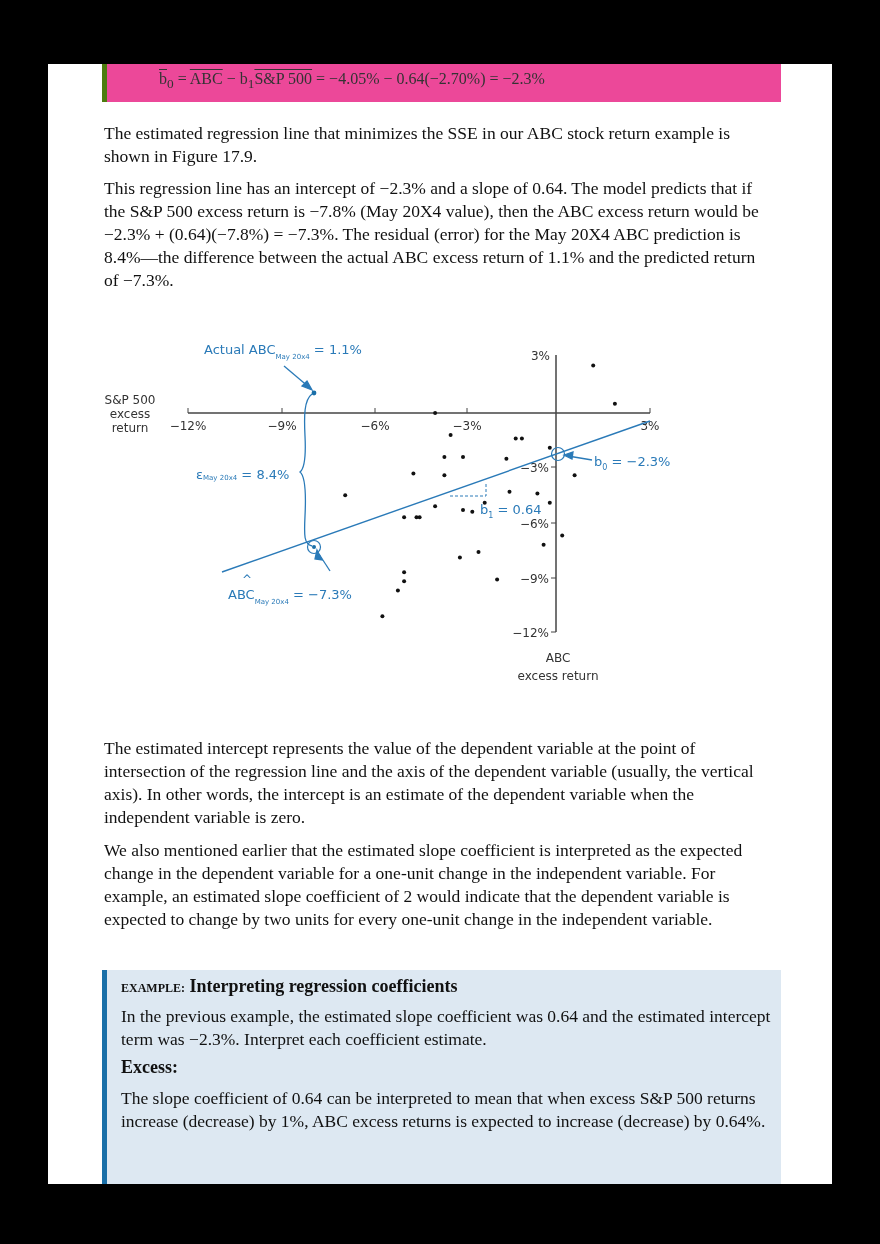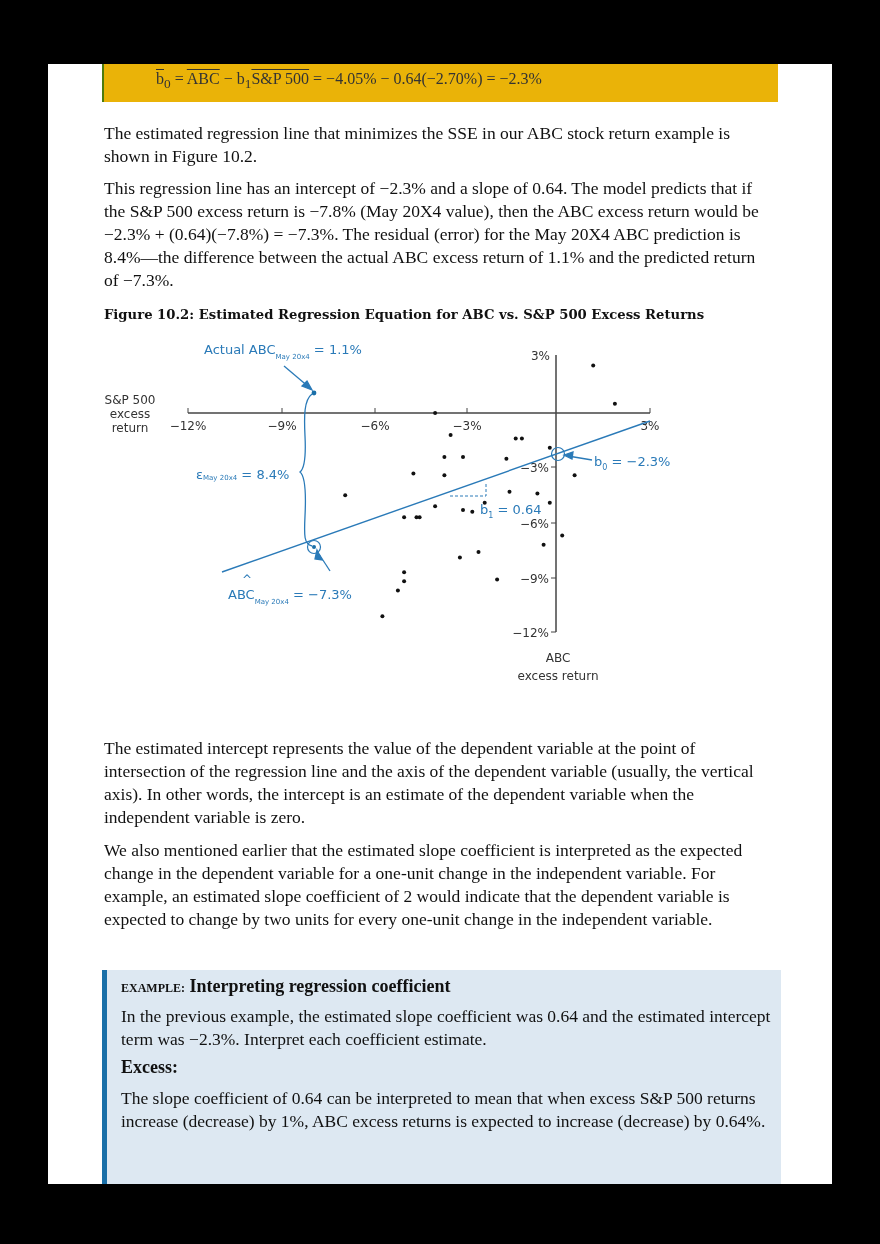--- a/index.html
+++ b/index.html
@@ -1,19 +1,19 @@
 <!DOCTYPE html>
 <html><head>
 <meta charset="utf-8">
 <style>
   html, body { margin:0; padding:0; }
   body { width:880px; height:1244px; background:#000; position:relative; overflow:hidden; }
   .page { position:absolute; left:48px; top:64px; width:784px; height:1120px; background:#ffffff; overflow:hidden; }
   .body-text { font-family:"Liberation Serif","DejaVu Serif",serif; font-size:17.5px; line-height:23px; color:#111; }
-  .formula-box { position:absolute; left:54px; top:0; width:674px; height:38px; background:#eab308; border-left:2px solid #4d7c0f; }
+  .formula-box { position:absolute; left:54px; top:0; width:674px; height:38px; background:#ec4899; border-left:5px solid #4d7c0f; }
   .formula { position:absolute; left:52px; top:6px; font-family:"Liberation Serif","DejaVu Serif",serif; font-size:16px; color:#333; white-space:nowrap; }
   .ov { text-decoration:overline; }
   .para { position:absolute; left:56px; width:670px; margin:0; }
   .fig-caption { position:absolute; left:56px; top:243px; font-family:"DejaVu Serif",serif; font-weight:bold; font-size:13.2px; color:#111; white-space:nowrap; }
   .chart { position:absolute; left:52px; top:272px; width:640px; height:356px; }
   .heading { position:absolute; left:56px; top:636px; font-family:"DejaVu Serif",serif; font-weight:bold; font-size:22px; color:#111; white-space:nowrap; }
   .example-box { position:absolute; left:54px; top:906px; width:674px; height:214px; background:#dde8f2; border-left:5px solid #1a6fa8; }
   .ex-title { position:absolute; left:14px; top:6px; font-family:"Liberation Serif","DejaVu Serif",serif; font-size:18px; font-weight:bold; color:#111; white-space:nowrap; }
   .ex-title .cap { font-size:12px; font-weight:bold; }
   .ex-p { position:absolute; left:14px; width:656px; margin:0; }
@@ -24,24 +24,23 @@
 <body>
 
 <div class="page">
 
   <div class="formula-box">
     <div class="formula">
       <span class="ov">b</span><sub>0</sub><span> = </span><span class="ov">ABC</span><span> − </span><span>b</span><sub>1</sub><span class="ov">S&amp;P 500</span><span> = −4.05% − 0.64(−2.70%) = −2.3%</span>
     </div>
   </div>
 
-  <p class="para body-text" style="top:58px;">The estimated regression line that minimizes the SSE in our ABC stock return example is shown in Figure 10.2.</p>
+  <p class="para body-text" style="top:58px;">The estimated regression line that minimizes the SSE in our ABC stock return example is shown in Figure 17.9.</p>
   <p class="para body-text" style="top:113px;">This regression line has an intercept of −2.3% and a slope of 0.64. The model predicts that if the S&amp;P 500 excess return is −7.8% (May 20X4 value), then the ABC excess return would be −2.3% + (0.64)(−7.8%) = −7.3%. The residual (error) for the May 20X4 ABC prediction is 8.4%—the difference between the actual ABC excess return of 1.1% and the predicted return of −7.3%.</p>
 
-  <div class="fig-caption">Figure 10.2: Estimated Regression Equation for ABC vs. S&amp;P 500 Excess Returns</div>
 
   <svg class="chart" viewBox="0 0 640 356" width="640" height="356">
 
     <g>
       <line x1="88" y1="77" x2="550" y2="77" stroke="#444" stroke-width="1.5"></line>
       <line x1="456" y1="19" x2="456" y2="296" stroke="#444" stroke-width="1.5"></line>
 
       <line x1="88" y1="77" x2="88" y2="72" stroke="#444"></line>
       <line x1="182" y1="77" x2="182" y2="72" stroke="#444"></line>
       <line x1="275" y1="77" x2="275" y2="72" stroke="#444"></line>
@@ -134,18 +133,18 @@
       <text x="142" y="248" font-size="12">^</text>
       <text x="494" y="130"><tspan>b</tspan><tspan font-size="8" dy="4">0</tspan><tspan dy="-4"> = −2.3%</tspan></text>
       <text x="380" y="178"><tspan>b</tspan><tspan font-size="8" dy="4">1</tspan><tspan dy="-4"> = 0.64</tspan></text>
     </g>
   </svg>
 
   <p class="para body-text" style="top:673px;">The estimated intercept represents the value of the dependent variable at the point of intersection of the regression line and the axis of the dependent variable (usually, the vertical axis). In other words, the intercept is an estimate of the dependent variable when the independent variable is zero.</p>
   <p class="para body-text" style="top:775px;">We also mentioned earlier that the estimated slope coefficient is interpreted as the expected change in the dependent variable for a one-unit change in the independent variable. For example, an estimated slope coefficient of 2 would indicate that the dependent variable is expected to change by two units for every one-unit change in the independent variable.</p>
 
   <div class="example-box">
-    <div class="ex-title"><span class="cap">EXAMPLE:</span><span> Interpreting regression coefficient</span></div>
+    <div class="ex-title"><span class="cap">EXAMPLE:</span><span> Interpreting regression coefficients</span></div>
     <p class="ex-p body-text" style="top:35px;">In the previous example, the estimated slope coefficient was 0.64 and the estimated intercept term was −2.3%. Interpret each coefficient estimate.</p>
     <div class="ex-answer">Excess:</div>
     <p class="ex-p body-text" style="top:117px;">The slope coefficient of 0.64 can be interpreted to mean that when excess S&amp;P 500 returns increase (decrease) by 1%, ABC excess returns is expected to increase (decrease) by 0.64%.</p>
   </div>
 </div>
 
 </body></html>

